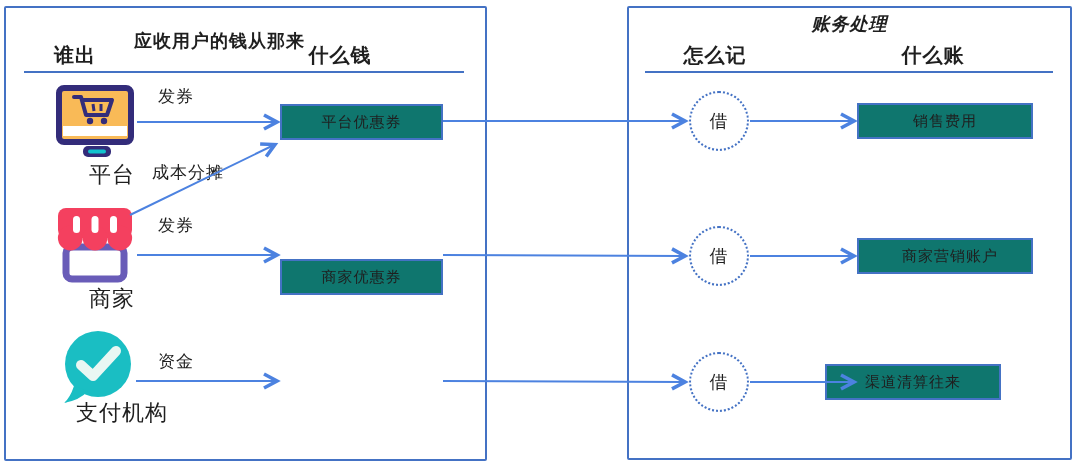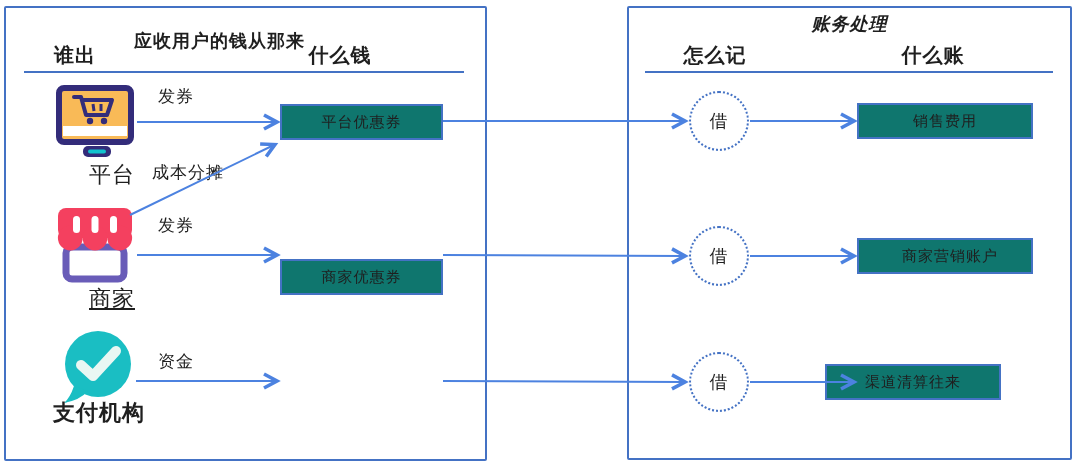--- a/index.html
+++ b/index.html
@@ -80,22 +80,22 @@
 
   <div class="icon-wrap" style="left:58px;top:328px;">
     <svg width="80" height="76" viewBox="0 0 80 76">
       <circle cx="40" cy="36" r="33" fill="var(--icon-bubble,#1ABEC3)"></circle>
       <path d="M16,58 Q12,70 6,75 Q22,72 30,63 Z" fill="var(--icon-bubble,#1ABEC3)"></path>
       <polyline points="23,37 35,48 58,23" fill="none" stroke="var(--icon-check,#E9F7F3)" stroke-width="10" stroke-linecap="round" stroke-linejoin="round"></polyline>
     </svg>
   </div>
 
   <div class="entity-label" style="left:55px;top:160px;width:80px;">平台</div>
-  <div class="entity-label" style="left:55px;top:284px;width:80px;text-decoration:underline;">商家</div>
-  <div class="entity-label" style="left:41px;top:398px;width:104px;font-weight:bold;">支付机构</div>
+  <div class="entity-label" style="left:55px;top:284px;width:80px;">商家</div>
+  <div class="entity-label" style="left:64px;top:398px;width:104px;">支付机构</div>
 
   <div class="arrow-label" style="left:158px;top:85px;width:74px;">发券</div>
   <div class="arrow-label" style="left:152px;top:161px;width:92px;">成本分摊</div>
   <div class="arrow-label" style="left:158px;top:214px;width:74px;">发券</div>
   <div class="arrow-label" style="left:158px;top:350px;width:74px;font-family:Liberation Serif, serif;">资金</div>
 
   <div class="flow-box" style="left:280px;top:104px;">平台优惠券</div>
   <div class="flow-box" style="left:280px;top:237px;margin-top:22px;">商家优惠券</div>
 
   <div class="entry-circle" style="left:689px;top:91px;">借</div>

